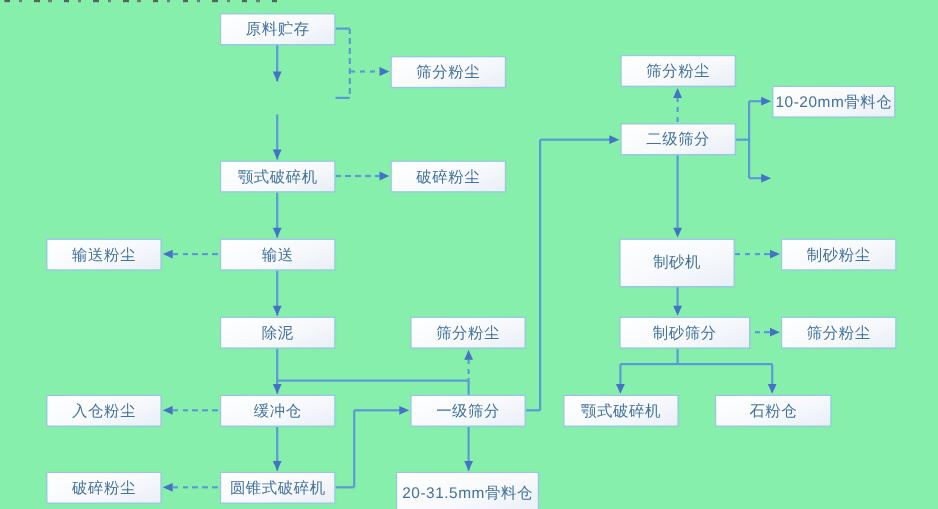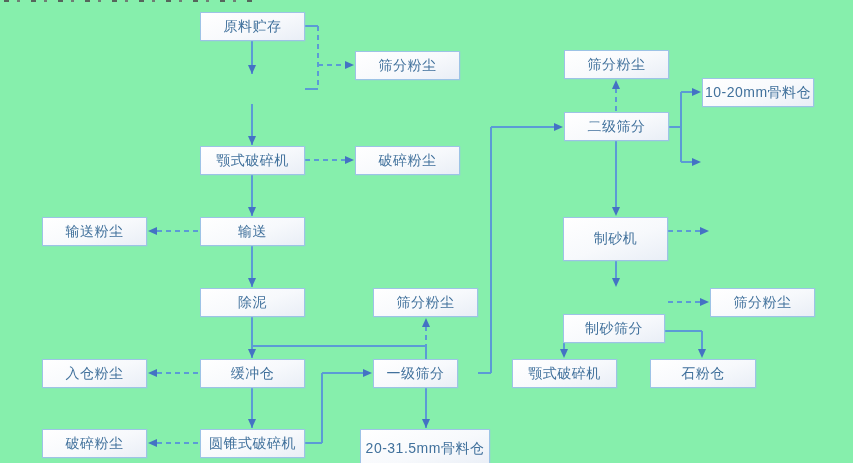--- a/index.html
+++ b/index.html
@@ -135,21 +135,21 @@
     </div>
     <div class="node" style="left: 373px; top: 288px; width: 105px; height: 29px;">
       <span>筛分粉尘</span>
     </div>
     <div class="node" style="left: 42px; top: 359px; width: 105px; height: 29px;">
       <span>入仓粉尘</span>
     </div>
     <div class="node" style="left: 200px; top: 359px; width: 105px; height: 29px;">
       <span>缓冲仓</span>
     </div>
-    <div class="node" style="left: 373px; top: 359px; width: 85px; height: 29px;">
+    <div class="node" style="left: 373px; top: 359px; width: 105px; height: 29px;">
       <span>一级筛分</span>
     </div>
     <div class="node" style="left: 42px; top: 429px; width: 105px; height: 29px;">
       <span>破碎粉尘</span>
     </div>
     <div class="node" style="left: 200px; top: 429px; width: 105px; height: 29px;">
       <span>圆锥式破碎机</span>
     </div>
     <div class="node" style="left: 360px; top: 429px; width: 130px; height: 40px;">
       <span>20-31.5mm骨料仓</span>
@@ -159,21 +159,24 @@
     </div>
     <div class="node" style="left: 564px; top: 112px; width: 105px; height: 29px;">
       <span>二级筛分</span>
     </div>
     <div class="node" style="left: 702px; top: 78px; width: 112px; height: 29px;">
       <span>10-20mm骨料仓</span>
     </div>
     <div class="node" style="left: 563px; top: 217px; width: 105px; height: 44px;">
       <span>制砂机</span>
     </div>
-    <div class="node" style="left: 563px; top: 288px; width: 102px; height: 29px; margin-top: 26px;">
+    <div class="node" style="left: 710px; top: 217px; width: 105px; height: 29px;">
+      <span>制砂粉尘</span>
+    </div>
+    <div class="node" style="left: 563px; top: 288px; width: 119px; height: 29px;">
       <span>制砂筛分</span>
     </div>
     <div class="node" style="left: 710px; top: 288px; width: 105px; height: 29px;">
       <span>筛分粉尘</span>
     </div>
     <div class="node" style="left: 512px; top: 359px; width: 105px; height: 29px;">
       <span>颚式破碎机</span>
     </div>
     <div class="node" style="left: 650px; top: 359px; width: 106px; height: 29px; align-items: center;">
       <span>石粉仓</span>

